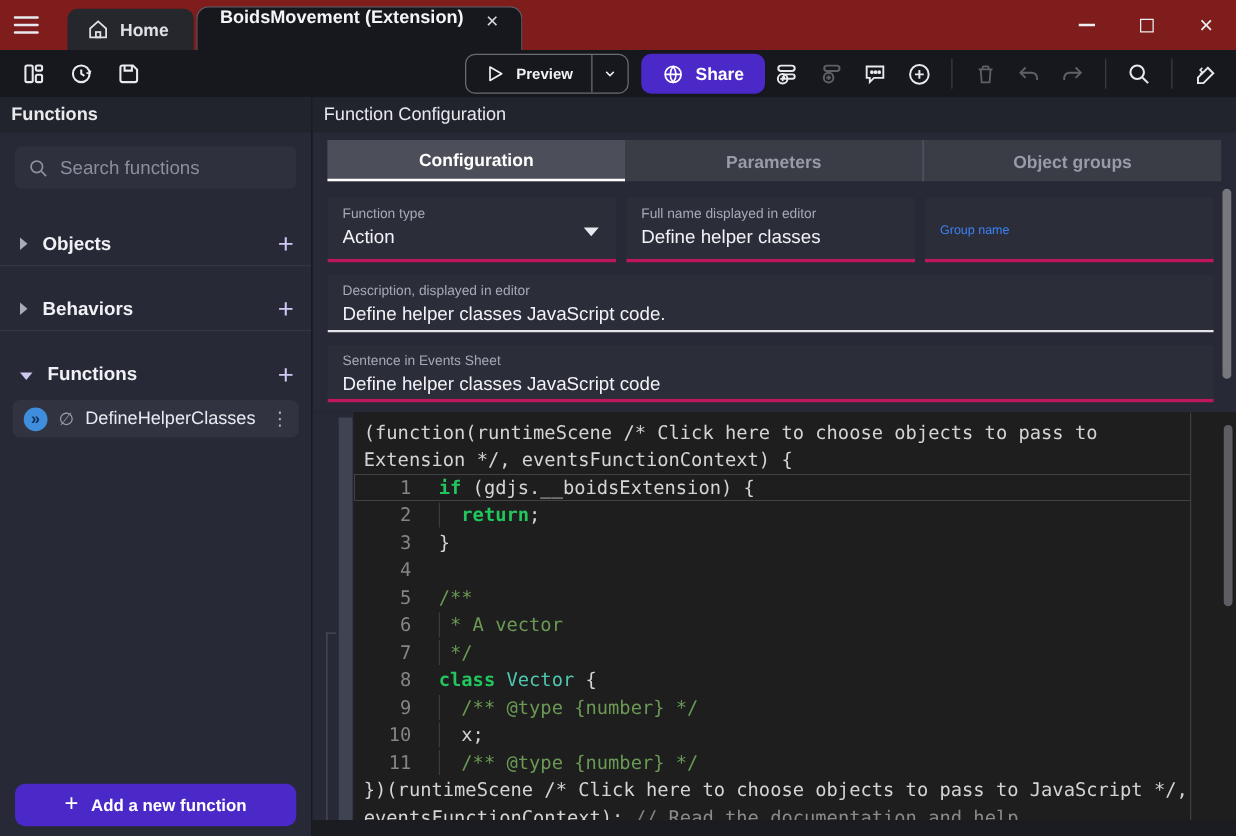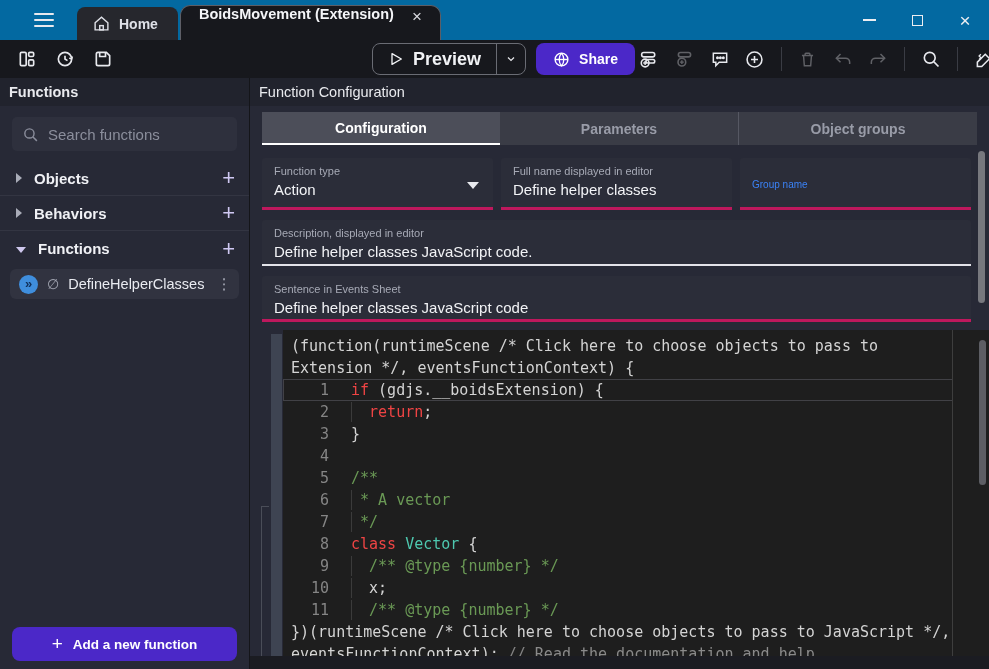--- a/index.html
+++ b/index.html
@@ -4,55 +4,55 @@
 <style>
   * { margin:0; padding:0; box-sizing:border-box; }
   html,body { background:#000; }
   .app {
     width:989px; height:669px; position:relative; overflow:hidden;
     font-family:"Liberation Sans", sans-serif;
     background:#272936; color:#e9eaee; font-size:14px;
     display:flex; flex-direction:column;
   }
   
-  .titlebar { height:40px; background:#0369a1; display:flex; align-items:flex-end; flex:none;padding-left:23px; }
+  .titlebar { height:40px; background:#7f1d1d; display:flex; align-items:flex-end; flex:none; }
   .hamburger { width:42px; height:40px; display:flex; align-items:center; justify-content:center; cursor:pointer; }
   .hamburger .bars { width:20px; }
   .hamburger .bars div { height:2.5px; background:#e8e9ee; border-radius:2px; margin:3.5px 0; }
   .tab-home { height:33px; background:#26272d; border-radius:8px 8px 0 0; display:flex; align-items:center; gap:9px; padding:0 20px 0 16px; color:#dfe1e8; font-weight:bold; font-size:14px; cursor:pointer; }
   .tab-active { height:35px; margin-left:2px; background:#17181d; border:1px solid #5d5e66; border-bottom:none; border-radius:10px 10px 0 0; display:flex; gap:14px; padding:0 14px 0 18px; color:#f4f5f8; font-weight:bold; font-size:14.5px; }
   .tab-close { color:#d7d8de; font-size:17px; font-weight:normal; cursor:pointer; line-height:1; padding:2px 4px; }
   .win-controls { margin-left:auto; display:flex; height:40px; }
   .win-btn { width:48px; height:40px; display:flex; align-items:center; justify-content:center; color:#eceef2; cursor:pointer; font-size:15px; }
   .min-glyph { width:13px; height:2px; background:#eceef2; }
   .max-glyph { width:11px; height:11px; border:1.6px solid #eceef2; }
   .close-glyph { font-size:19px; line-height:1; }
   
   .toolbar { height:38px; background:#17181d; display:flex; align-items:center; padding:0 10px; flex:none; }
   .icon-btn { width:30px; height:30px; display:flex; align-items:center; justify-content:center; cursor:pointer; border-radius:4px; }
   .icon-btn.disabled { opacity:.35; cursor:default; }
   .tb-left { display:flex; gap:8px; margin-left:2px; }
   .tb-center { display:flex; gap:10px; margin-left:254px; }
   .split-btn { display:flex; align-items:center; height:32px; border:1px solid #6a6c74; border-radius:8px; overflow:hidden; }
-  .split-main { display:flex; align-items:center; gap:9px; padding:0 15px; height:100%; cursor:pointer; font-weight:bold; font-size:18px; color:#f1f2f5; }
+  .split-main { display:flex; align-items:center; gap:9px; padding:0 15px; height:100%; cursor:pointer; font-weight:bold; font-size:12px; color:#f1f2f5; }
   .split-caret { width:29px; height:100%; border-left:1px solid #6a6c74; display:flex; align-items:center; justify-content:center; cursor:pointer; }
   .share-btn { display:flex; align-items:center; gap:9px; padding:0 17px; height:32px; border-radius:8px; background:#4b28c8; color:#fff; font-weight:bold; font-size:14px; cursor:pointer; }
   .tb-right { margin-left:auto; display:flex; align-items:center; gap:5px; }
   .tb-divider { width:1px; height:24px; background:#3a3c44; margin:0 6px; }
   
   .content { flex:1; display:flex; min-height:0; }
   
   .sidebar { width:250px; flex:none; background:#272936; border-right:1px solid #141519; display:flex; flex-direction:column; }
   .panel-header { height:28px; background:#21232d; display:flex; align-items:center; padding-left:9px; font-size:14.5px; flex:none; }
   .panel-header.bold { font-weight:bold; }
   .search-box { margin:11px 12px 0; height:34px; background:#2e303d; border-radius:5px; display:flex; align-items:center; padding:0 10px; gap:9px; }
   .search-box input { flex:1; background:transparent; border:none; outline:none; color:#84cc16; font-size:15px; font-family:"Liberation Sans", sans-serif; }
   .search-box input::placeholder { color:#8b8e9c; }
   .tree { margin-top:10px; }
-  .tree-row { height:35px; display:flex; align-items:center; padding:0 12px 0 16px; cursor:pointer; }
+  .tree-row { height:35px; display:flex; align-items:center; padding:0 12px 0 16px; cursor:pointer;margin-top:17px; }
   .tree-row.lined { border-bottom:1px solid #333542; }
   .chev { width:0; height:0; margin-right:12px; flex:none; }
   .chev.right { border-top:5px solid transparent; border-bottom:5px solid transparent; border-left:6px solid #a9acb8; }
   .chev.down { border-left:5px solid transparent; border-right:5px solid transparent; border-top:6px solid #cfc8ee; margin-top:2px; }
   .tree-label { font-weight:bold; font-size:15px; color:#f0f1f5; flex:1; }
   .tree-plus { color:#cfc8f2; font-size:22px; font-weight:300; line-height:1; cursor:pointer; padding:0 2px; }
   .func-item { margin:3px 10px 0; height:30px; background:#313340; border-radius:6px; display:flex; align-items:center; padding:0 8px 0 9px; gap:9px; cursor:pointer; }
   .gear-ic { width:19px; height:19px; border-radius:50%; background:#3f8edd; color:#113059; font-weight:bold; font-size:13px; display:flex; align-items:center; justify-content:center; flex:none; line-height:1; padding-bottom:2px; }
   .private-ic { color:#9fa2ae; font-size:14px; }
   .func-name { font-size:14.5px; color:#e9ebf1; flex:1; }
@@ -86,21 +86,21 @@
   .gutter-line { position:absolute; left:11px; top:176px; bottom:0; width:8px; border-left:1px solid #4a4d58; border-top:1px solid #4a4d58; }
   .editor { flex:1; background:#1e1e1e; margin-bottom:13px; position:relative; overflow:hidden; padding-top:5px;
             font-family:"DejaVu Sans Mono", monospace; font-size:15px; color:#d4d4d4; }
   .hdr, .ftr { padding-left:8px; line-height:22px; white-space:pre; cursor:pointer; }
   .code-lines { margin-right:36px; }
   .line { display:flex; height:22px; line-height:22px; position:relative; }
   .line.current { box-shadow:inset 0 0 0 1px #414146; }
   .ln { width:46px; text-align:right; color:#858585; flex:none; }
   .lc { padding-left:22px; white-space:pre; }
   .guide { position:absolute; left:68px; top:1px; bottom:1px; width:1px; background:#3b3b3b; }
-  .tok-kw { color:#ef4444; }
+  .tok-kw { color:#22c55e;font-weight:bold; }
   .tok-cm { color:#6a9955; }
   .tok-cls { color:#4ec9b0; }
   .tok-pl { color:#d4d4d4; }
   .ftr-comment { color:#848484; }
   .ftr-link { color:#8a8a8a; text-decoration:underline; cursor:pointer; }
   .ruler { position:absolute; right:36px; top:0; bottom:0; width:1px; background:#3e3e3e; }
   .code-scrollthumb { right:3px; top:10px; height:145px; background:#5d5e64; }
   svg { display:block; }
 </style>
 </head>

